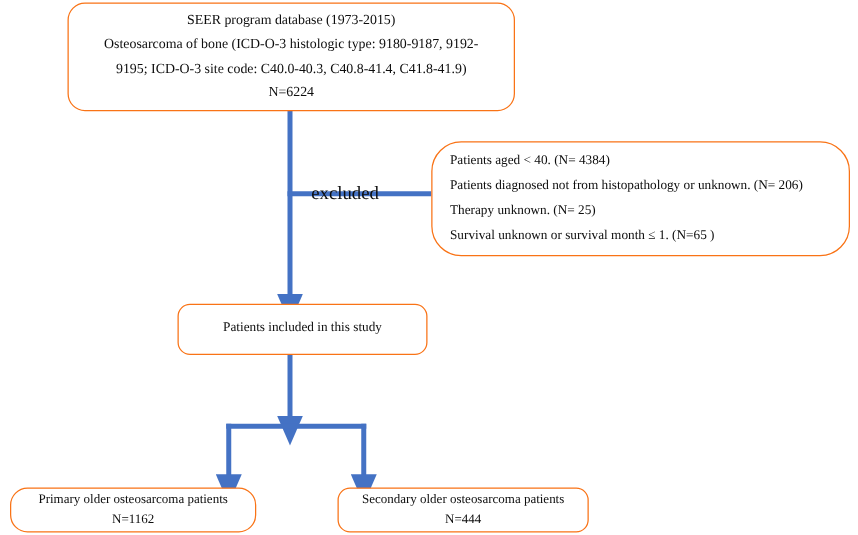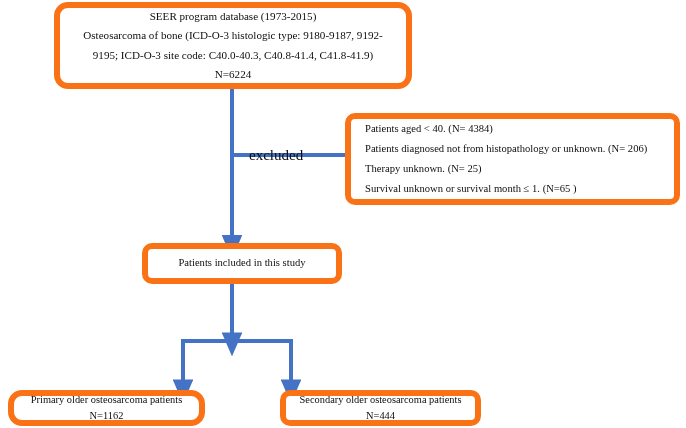--- a/index.html
+++ b/index.html
@@ -23,21 +23,21 @@
     position: absolute;
     left: 0;
     top: 0;
     width: 686px;
     height: 428px;
   }
   .node {
     position: absolute;
     box-sizing: border-box;
     background: #ffffff;
-    border: 6px solid #f97316;
+    border: 1px solid #f97316;
     border-radius: 12px;
     display: flex;
     flex-direction: column;
     justify-content: center;
     z-index: 2;
   }
   .node .line {
     display: block;
     line-height: 1.38;
     white-space: nowrap;
@@ -60,21 +60,21 @@
     font-size: 11.1px;
   }
   #node-source .line { line-height: 1.72; }
 
   
   #node-excluded-criteria {
     left: 345px;
     top: 113px;
     width: 335px;
     height: 92px;
-    border-radius: 10px;
+    border-radius: 24px;
     padding: 6px 0 6px 14px;
     font-size: 10.6px;
   }
   #node-excluded-criteria .line { line-height: 1.88; }
 
   
   #node-included {
     left: 142px;
     top: 243px;
     width: 200px;
@@ -88,21 +88,21 @@
   
   #node-primary {
     left: 8px;
     top: 390px;
     width: 197px;
     height: 36px;
     border-radius: 14px;
     font-size: 10.4px;
   }
   #node-secondary {
-    left: 280px;
+    left: 270px;
     top: 390px;
     width: 201px;
     height: 36px;
     border-radius: 10px;
     font-size: 10.4px;
   }
   #node-primary .line, #node-secondary .line { line-height: 1.5; }
 
   
   #label-excluded {

